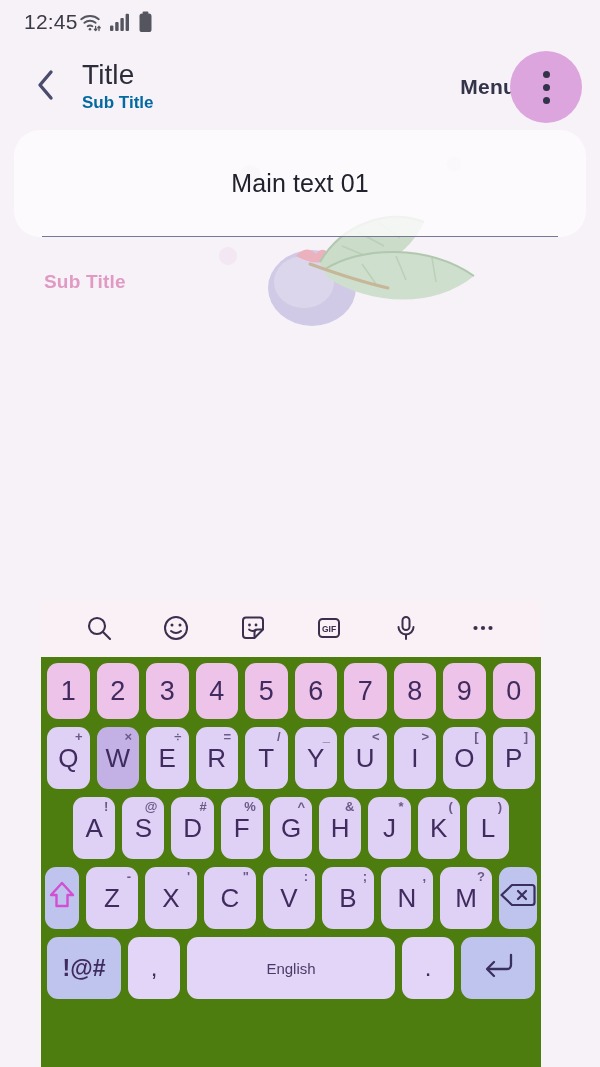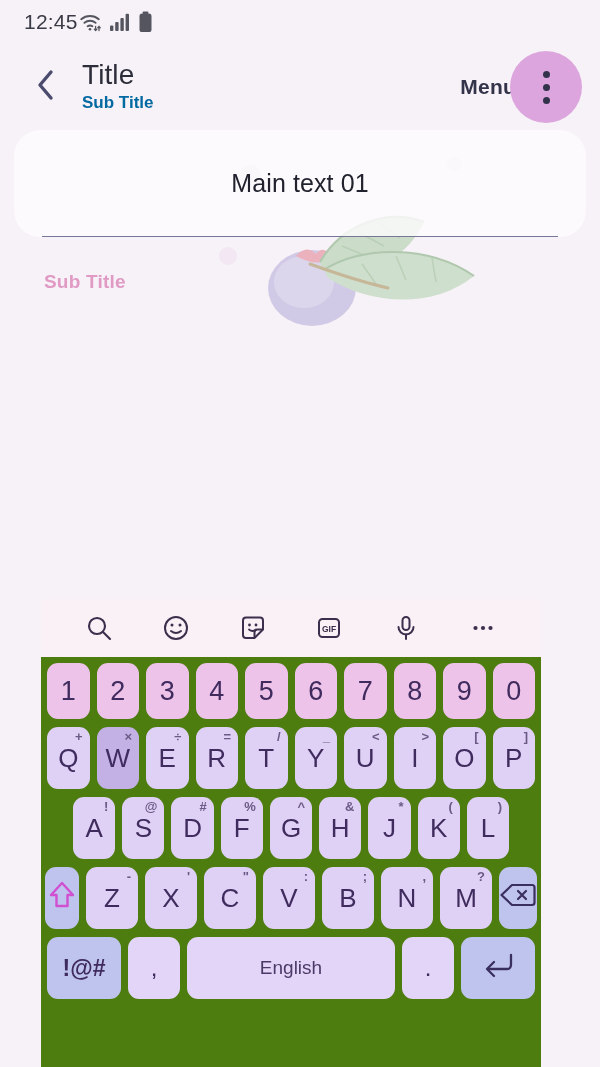--- a/index.html
+++ b/index.html
@@ -163,21 +163,21 @@
     line-height: 1;
   }
   .key-fn { background: #bfc4ee; }
   .key-shift { width: 74px; height: 62px; }
   .key-back  { width: 74px; height: 62px; }
   .key-sym   { width: 74px; height: 62px; font-size: 23px; font-weight: bold; }
   .key-enter { width: 74px; height: 62px; }
   .key-comma, .key-period { width: 52px; height: 62px; background: #e3d5f7; font-size: 24px; }
   .key-space {
     flex: 1; height: 62px; background: #e3d5f7;
-    font-size: 19px; color: #4b3a68;
+    font-size: 15px; color: #4b3a68;
   }
   .row-letters-2 { padding: 0 26px; }
   .row-bottom { gap: 7px; padding: 0 0; }
 </style>
 </head>
 <body>
 
 <div id="phone">
 
   <div class="statusbar">

